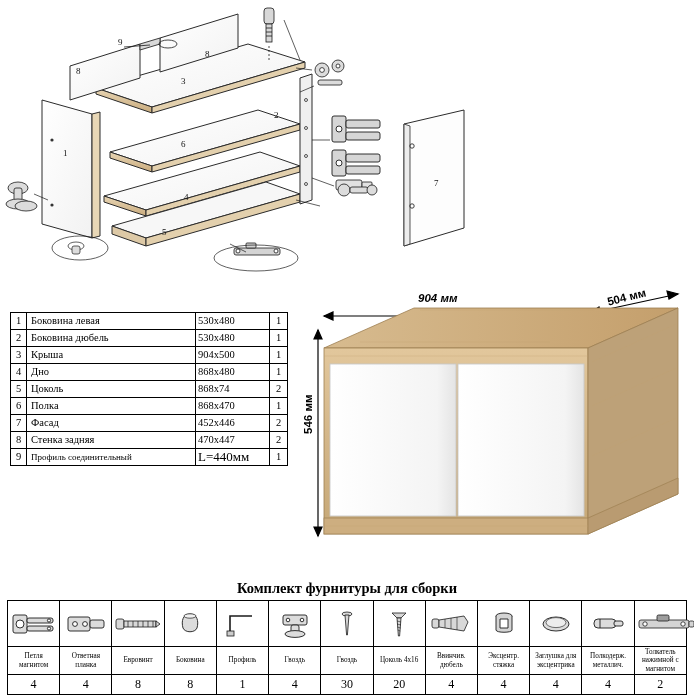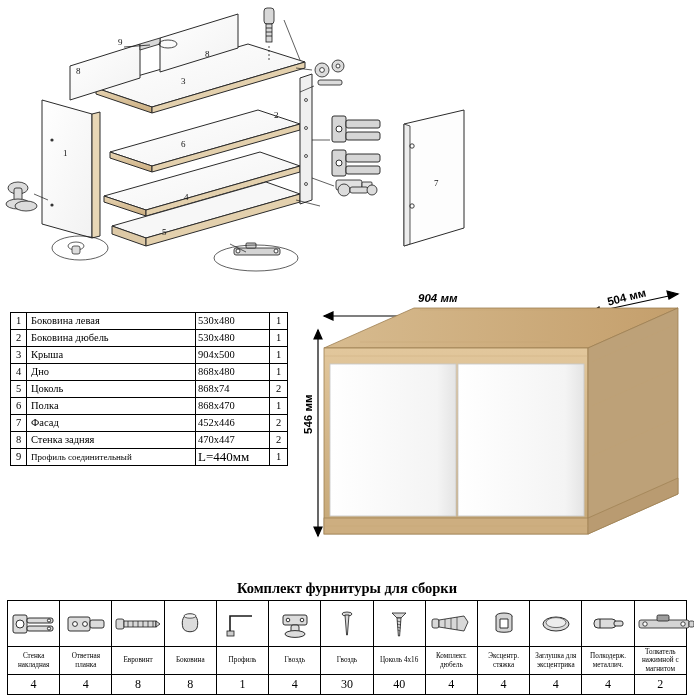--- a/index.html
+++ b/index.html
@@ -540,44 +540,44 @@
           <rect x="22" y="8" width="12" height="6" rx="1.5" fill="#9d9d9d"></rect>
           <circle cx="10" cy="17" r="2.2" fill="#fff"></circle>
           <circle cx="48" cy="17" r="2.2" fill="#fff"></circle>
           <rect x="54" y="14" width="5" height="6" rx="1.5"></rect>
         </g>
       </svg>
     </td>
   </tr>
 
   <tr class="names">
-    <td>Стенка накладная</td>
+    <td>Петля магнитом</td>
     <td>Ответная планка</td>
     <td>Евровинт</td>
     <td>Боковина</td>
     <td>Профиль</td>
     <td>Гвоздь</td>
     <td>Гвоздь</td>
     <td>Цоколь 4х16</td>
-    <td>Комплект. дюбель</td>
+    <td>Ввинчив. дюбель</td>
     <td>Эксцентр. стяжка</td>
     <td>Заглушка для эксцентрика</td>
     <td>Полкодерж. металлич.</td>
     <td>Толкатель нажимной с магнитом</td>
   </tr>
 
   <tr class="qty">
     <td>4</td>
     <td>4</td>
     <td>8</td>
     <td>8</td>
     <td>1</td>
     <td>4</td>
     <td>30</td>
-    <td>40</td>
+    <td>20</td>
     <td>4</td>
     <td>4</td>
     <td>4</td>
     <td>4</td>
     <td>2</td>
   </tr>
 </tbody>
   </table>
 
 </body></html>

